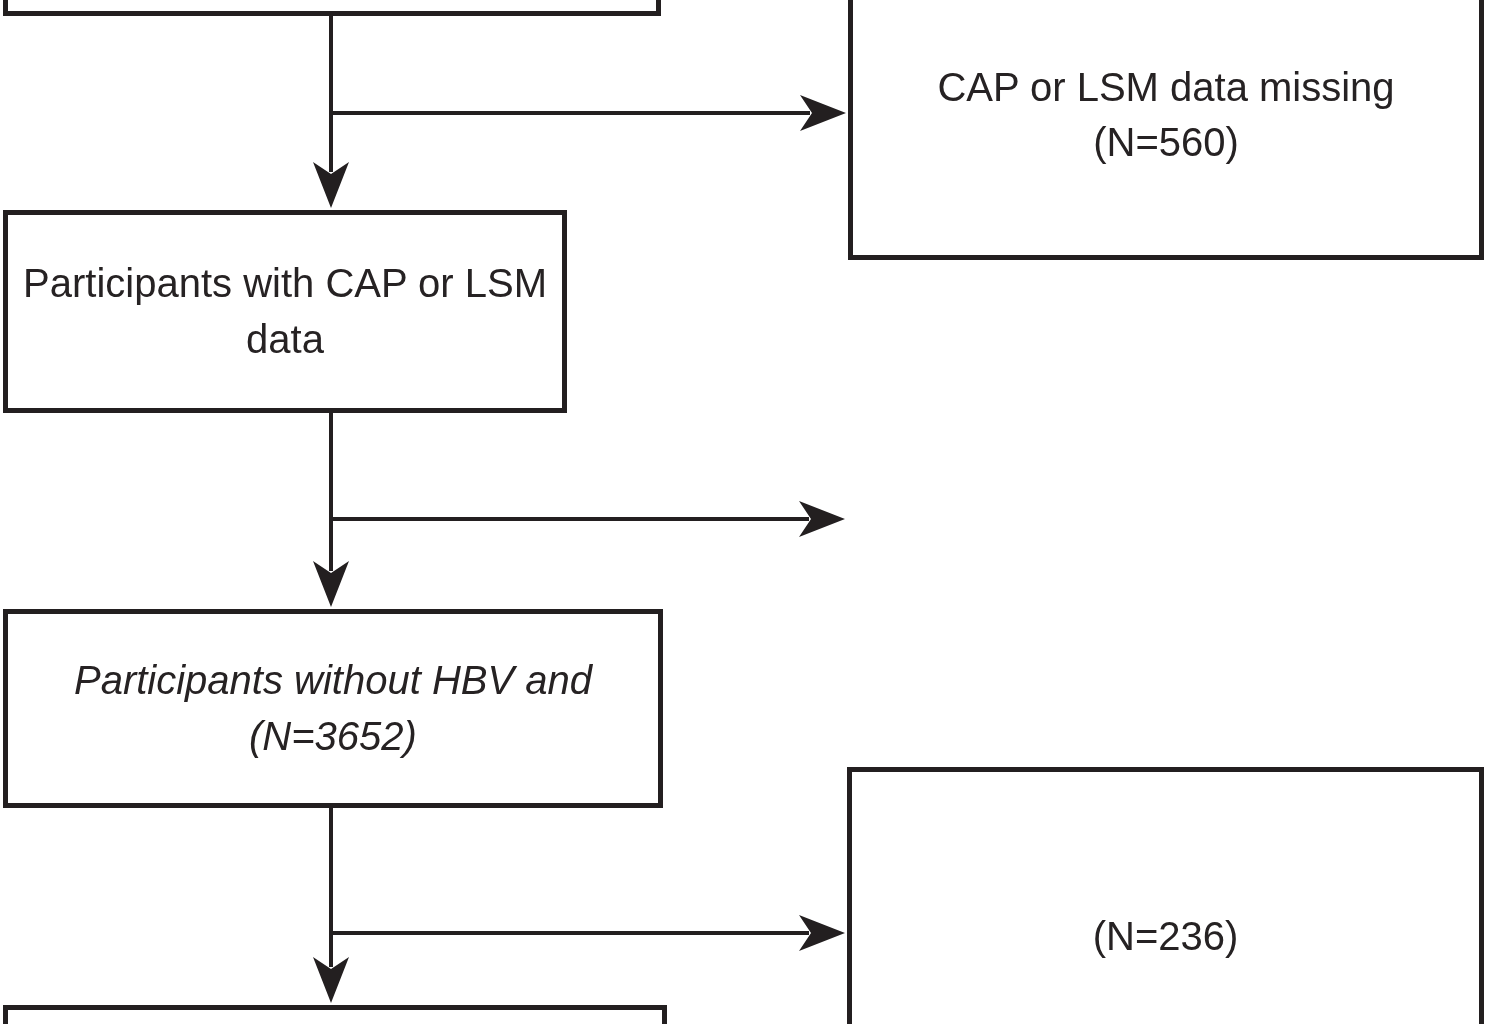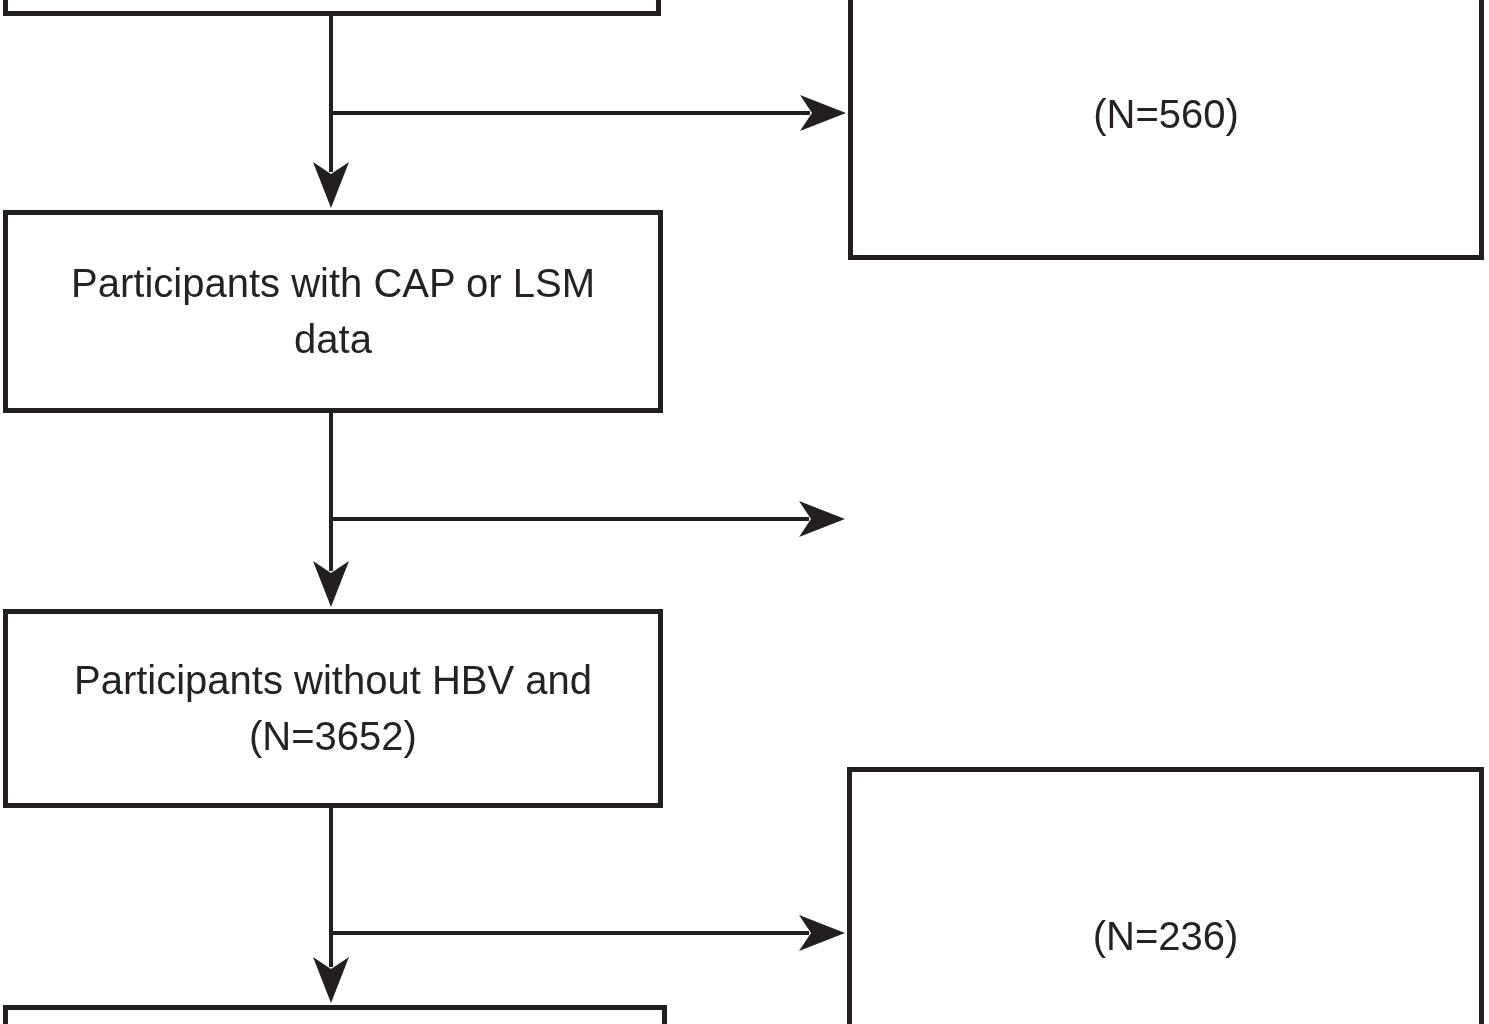--- a/index.html
+++ b/index.html
@@ -33,22 +33,22 @@
     text-align: center;
     color: #262223;
     font-size: 40px;
     line-height: 1.38;
     font-weight: 400;
   }
   .box .line { display: block; white-space: nowrap; }
 
   
   #node-top-partial   { left: 3px;   top: -60px;  width: 658px; height: 76px; }
-  #node-cap-lsm       { left: 3px;   top: 210px;  width: 660px; height: 203px; }
-  #node-no-hbv-hcv    { left: 3px;   top: 609px;  width: 660px; height: 199px; }
+  #node-cap-lsm       { left: 3px;   top: 210px;  width: 564px; height: 203px; }
+  #node-no-hbv-hcv    { left: 3px;   top: 609px;  width: 660px; height: 199px; font-style: italic; }
   #node-final-partial { left: 3px;   top: 1005px; width: 664px; height: 140px; }
 
   
   #node-cap-lsm-missing { left: 848px; top: -30px; width: 636px; height: 290px; }
   #node-hbv-hcv         { left: 847px; top: 373px; width: 637px; height: 289px; }
   #node-alcohol         { left: 847px; top: 767px; width: 637px; height: 340px; }
 </style>
 </head>
 <body>
 
@@ -88,20 +88,21 @@
     <div>
       <span class="line">Participants without HBV and</span>
       <span class="line">(N=3652)</span>
     </div>
   </div>
 
   <div class="box" id="node-final-partial"></div>
 
   <div class="box" id="node-cap-lsm-missing">
     <div>
+      <span class="line">CAP or LSM data missing</span>
       <span class="line">(N=560)</span>
     </div>
   </div>
 
 
   <div class="box" id="node-alcohol">
     <div>
       <span class="line">(N=236)</span>
     </div>
   </div>

